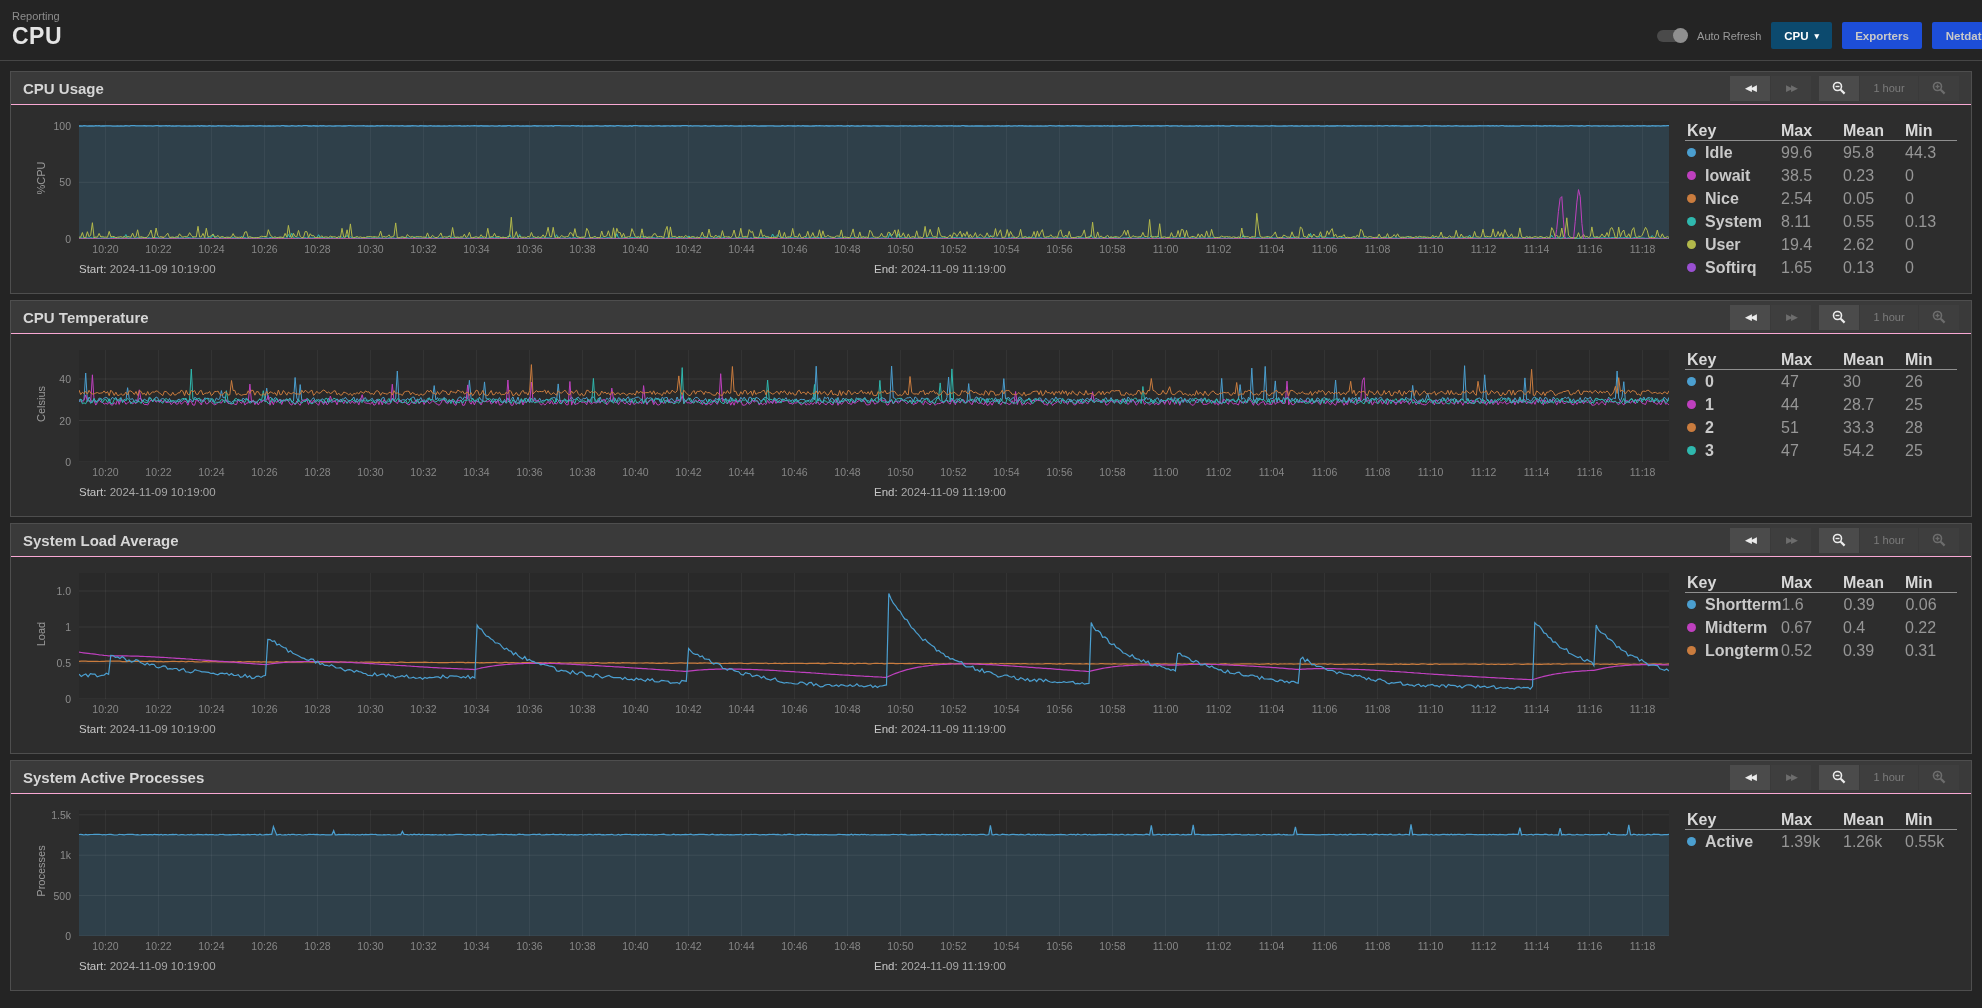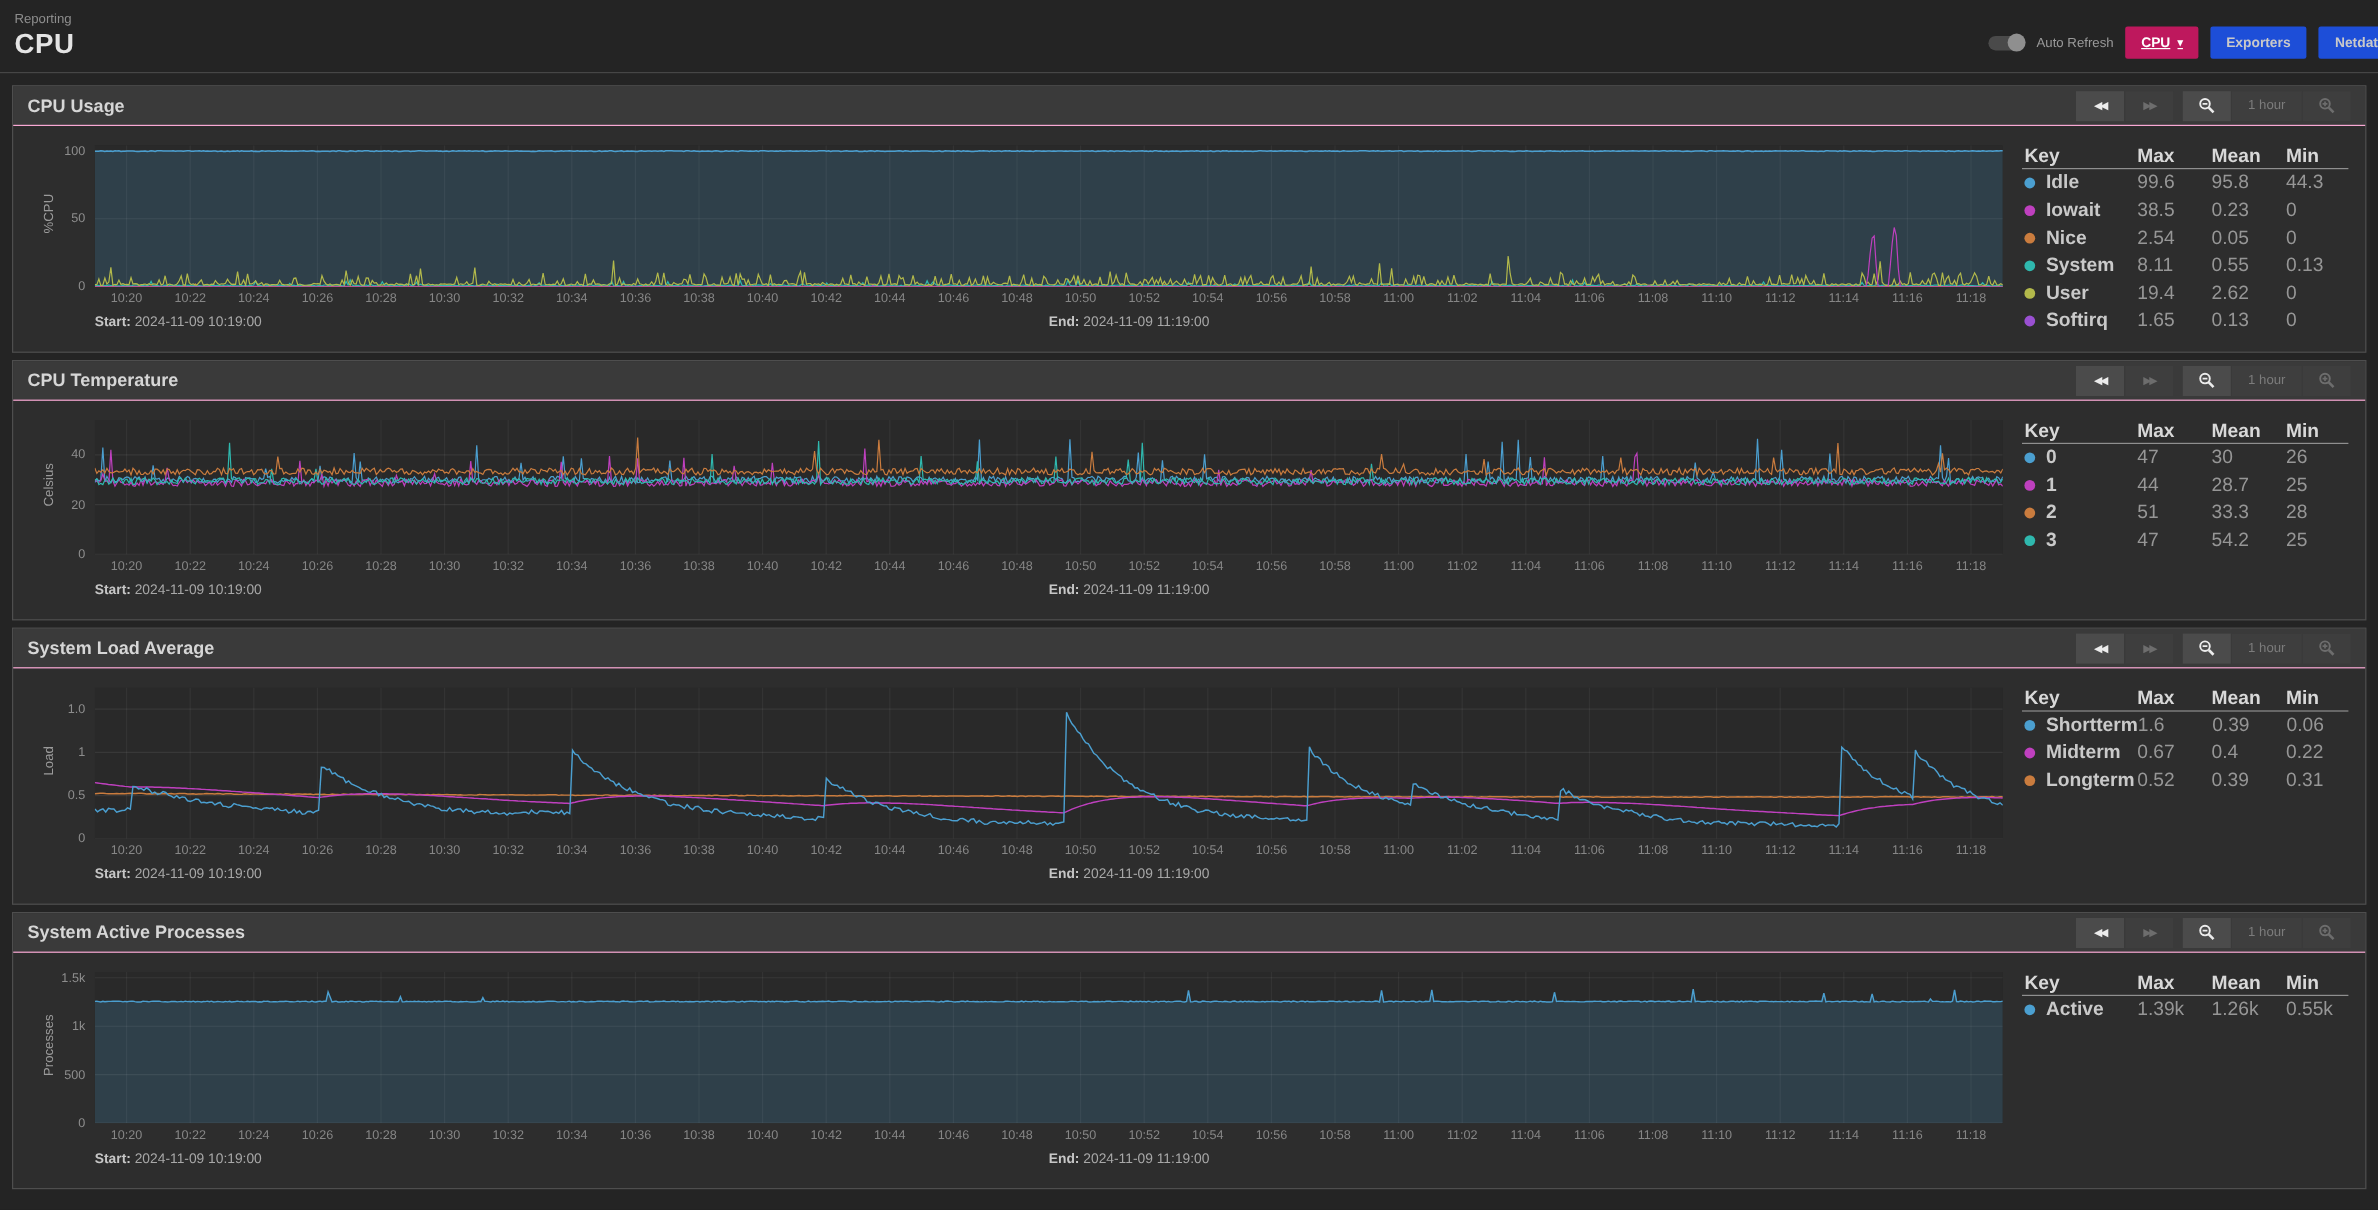--- a/index.html
+++ b/index.html
@@ -38,21 +38,21 @@
   .plot-area{position:relative}
   svg.plot{display:block;background:#292929}
   .ytick{position:absolute;right:calc(100% + 8px);font-size:10.5px;color:#8d8d8d;white-space:nowrap}
   .ylabel{position:absolute;left:-98px;width:120px;top:calc(50% - 8px);text-align:center;
     transform:rotate(-90deg);font-size:11px;color:#9a9a9a}
   .xticks{position:relative;height:16px;margin-top:4px}
   .xtick{position:absolute;top:0;transform:translateX(-50%);font-size:10.5px;color:#868686}
   .time-row{position:relative;margin-top:4px;height:20px;font-size:11.5px}
   .time-start{position:absolute;left:0}
   .time-end{position:absolute;left:50%}
-  .tlabel{font-weight:bold;color:#c6c6c6}
+  .tlabel{font-weight:normal;color:#c6c6c6}
   .tvalue{color:#a8a8a8}
   
   .legend{width:272px;margin-left:auto;font-size:16px}
   .lg-row{display:grid;grid-template-columns:1fr 62px 62px 50px;align-items:center;height:23px;padding:0 2px}
   .lg-head{font-weight:bold;color:#d8d8d8;border-bottom:1px solid #8f8f8f;height:20px}
   .lg-key{display:flex;align-items:center;gap:9px}
   .dot{width:9px;height:9px;border-radius:50%;flex:0 0 auto}
   .sname{font-weight:bold;color:#c9c9c9}
   .sval{color:#969696}
 </style>
@@ -62,21 +62,21 @@
 <header class="app-header">
   <div>
     <div class="crumb">Reporting</div>
     <div class="page-title">CPU</div>
   </div>
   <div class="header-actions">
     <button class="toggle">
         <span class="knob"></span>
       </button>
     <span class="ar-label">Auto Refresh</span>
-    <button class="btn accent" id="scope-btn" style="background: #be185d; text-decoration: underline;"><span>CPU</span><span class="caret">▾</span></button>
+    <button class="btn accent" id="scope-btn" style="background: #0c4a6e;"><span>CPU</span><span class="caret">▾</span></button>
     <button class="btn">Exporters</button>
     <button class="btn btn-netdata">Netdata</button>
   </div>
 </header>
 <div class="page-divider"></div>
 
 <main id="panels">
   <section class="panel">
     <div class="panel-header">
       <h2 class="panel-title">CPU Usage</h2>

